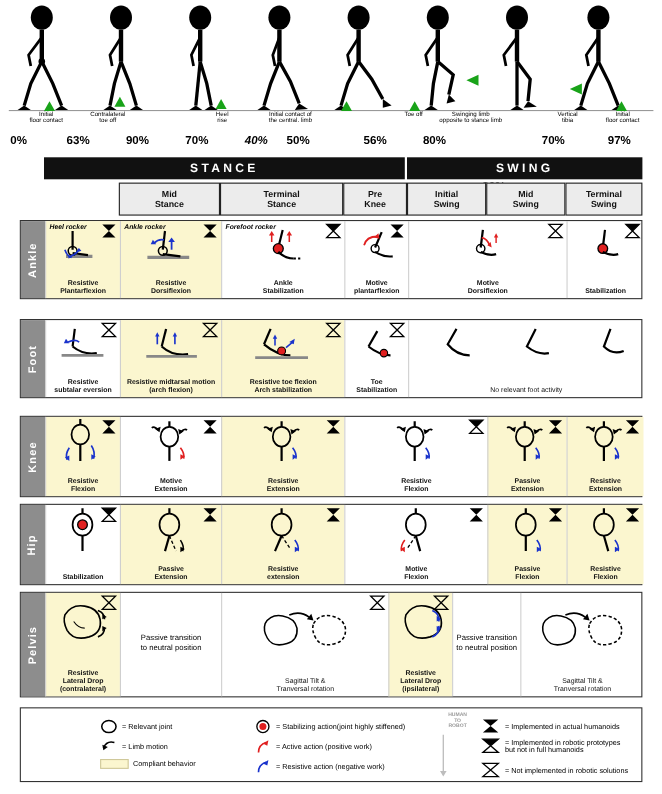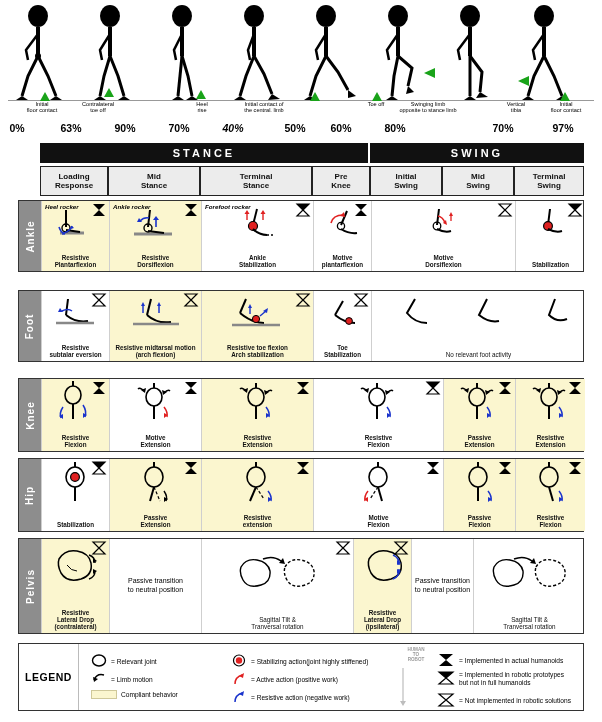--- a/index.html
+++ b/index.html
@@ -344,35 +344,33 @@
 tibia</div>
     <div class="evt-label" style="left: 534px; top: 101px; white-space: pre-line;">Initial
 floor contact</div>
 
     <div class="pct-row">
       <div class="pct" style="left:-6px;">0%</div>
       <div class="pct" style="left:48px;">63%</div>
       <div class="pct" style="left:102px;">90%</div>
       <div class="pct" style="left:156px;">70%</div>
       <div class="pct" style="left:210px;font-style:italic;">40%</div>
-      <div class="pct" style="left:272px;text-align:center;">50%</div>
-      <div class="pct" style="left:318px;">60%</div>
+      <div class="pct" style="left:248px;text-align:center;">50%</div>
+      <div class="pct" style="left:318px;">56%</div>
       <div class="pct" style="left:372px;">80%</div>
       <div class="pct" style="left:426px;margin-top:42px;">80%</div>
       <div class="pct" style="left:480px;">70%</div>
       <div class="pct" style="left:540px;">97%</div>
     </div>
   </div>
 
   <div class="phase-bar" style="left:40px; width:328px;">STANCE</div>
   <div class="phase-bar" style="left:370px; width:214px;">SWING</div>
 
   <div class="subphase-row" style="left:40px; width:544px;">
-    <div class="subphase" style="left: 0px; width: 68px; white-space: pre-line;">Loading
-Response</div>
     <div class="subphase" style="left: 68px; width: 92px; white-space: pre-line;">Mid
 Stance</div>
     <div class="subphase" style="left: 160px; width: 112px; white-space: pre-line;">Terminal
 Stance</div>
     <div class="subphase" style="left: 272px; width: 58px; white-space: pre-line;">Pre
 Knee</div>
     <div class="subphase" style="left: 330px; width: 72px; white-space: pre-line;">Initial
 Swing</div>
     <div class="subphase" style="left: 402px; width: 72px; white-space: pre-line;">Mid
 Swing</div>
@@ -966,21 +964,20 @@
             <path d="M54 3 l-4 5 l6 1 z" fill="#000"></path>
           </svg>
         </div>
         <div class="cell-caption plain" style="white-space: pre-line;">Sagittal Tilt  &amp;
 Tranversal rotation</div>
       </div>
     </div>
   </div>
 
   <div class="legend">
-    <div class="legend-title">LEGEND</div>
 
     <div class="legend-item" style="left:72px; top:10px;">
       <span>
         <svg width="16" height="13">
             <ellipse cx="8" cy="6.5" rx="6.5" ry="5.5" fill="none" stroke="#000" stroke-width="1.4"></ellipse>
           </svg>
       </span>
       <span>= Relevant joint</span>
     </div>
 

